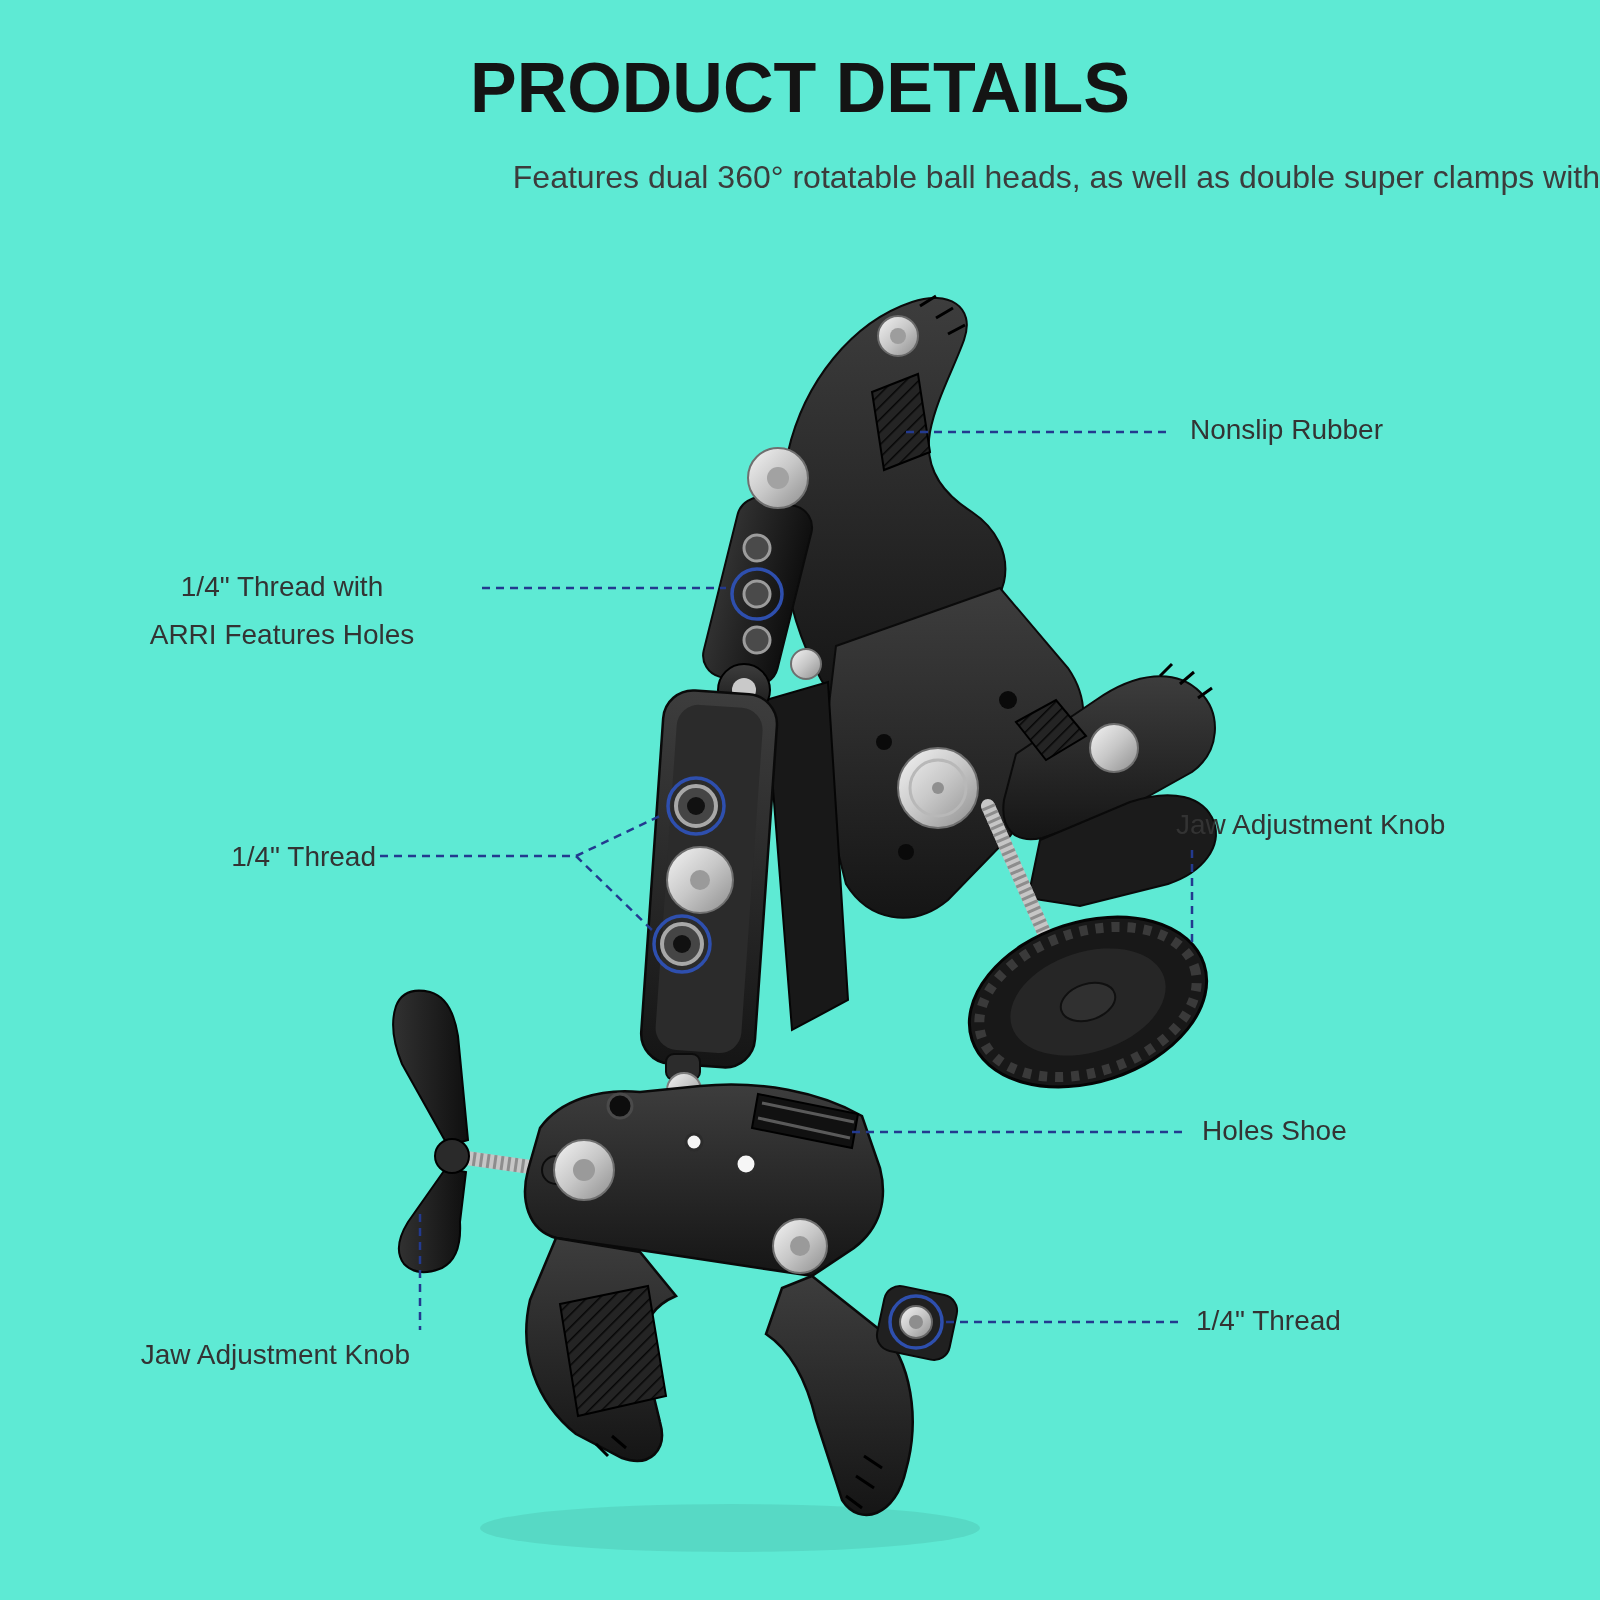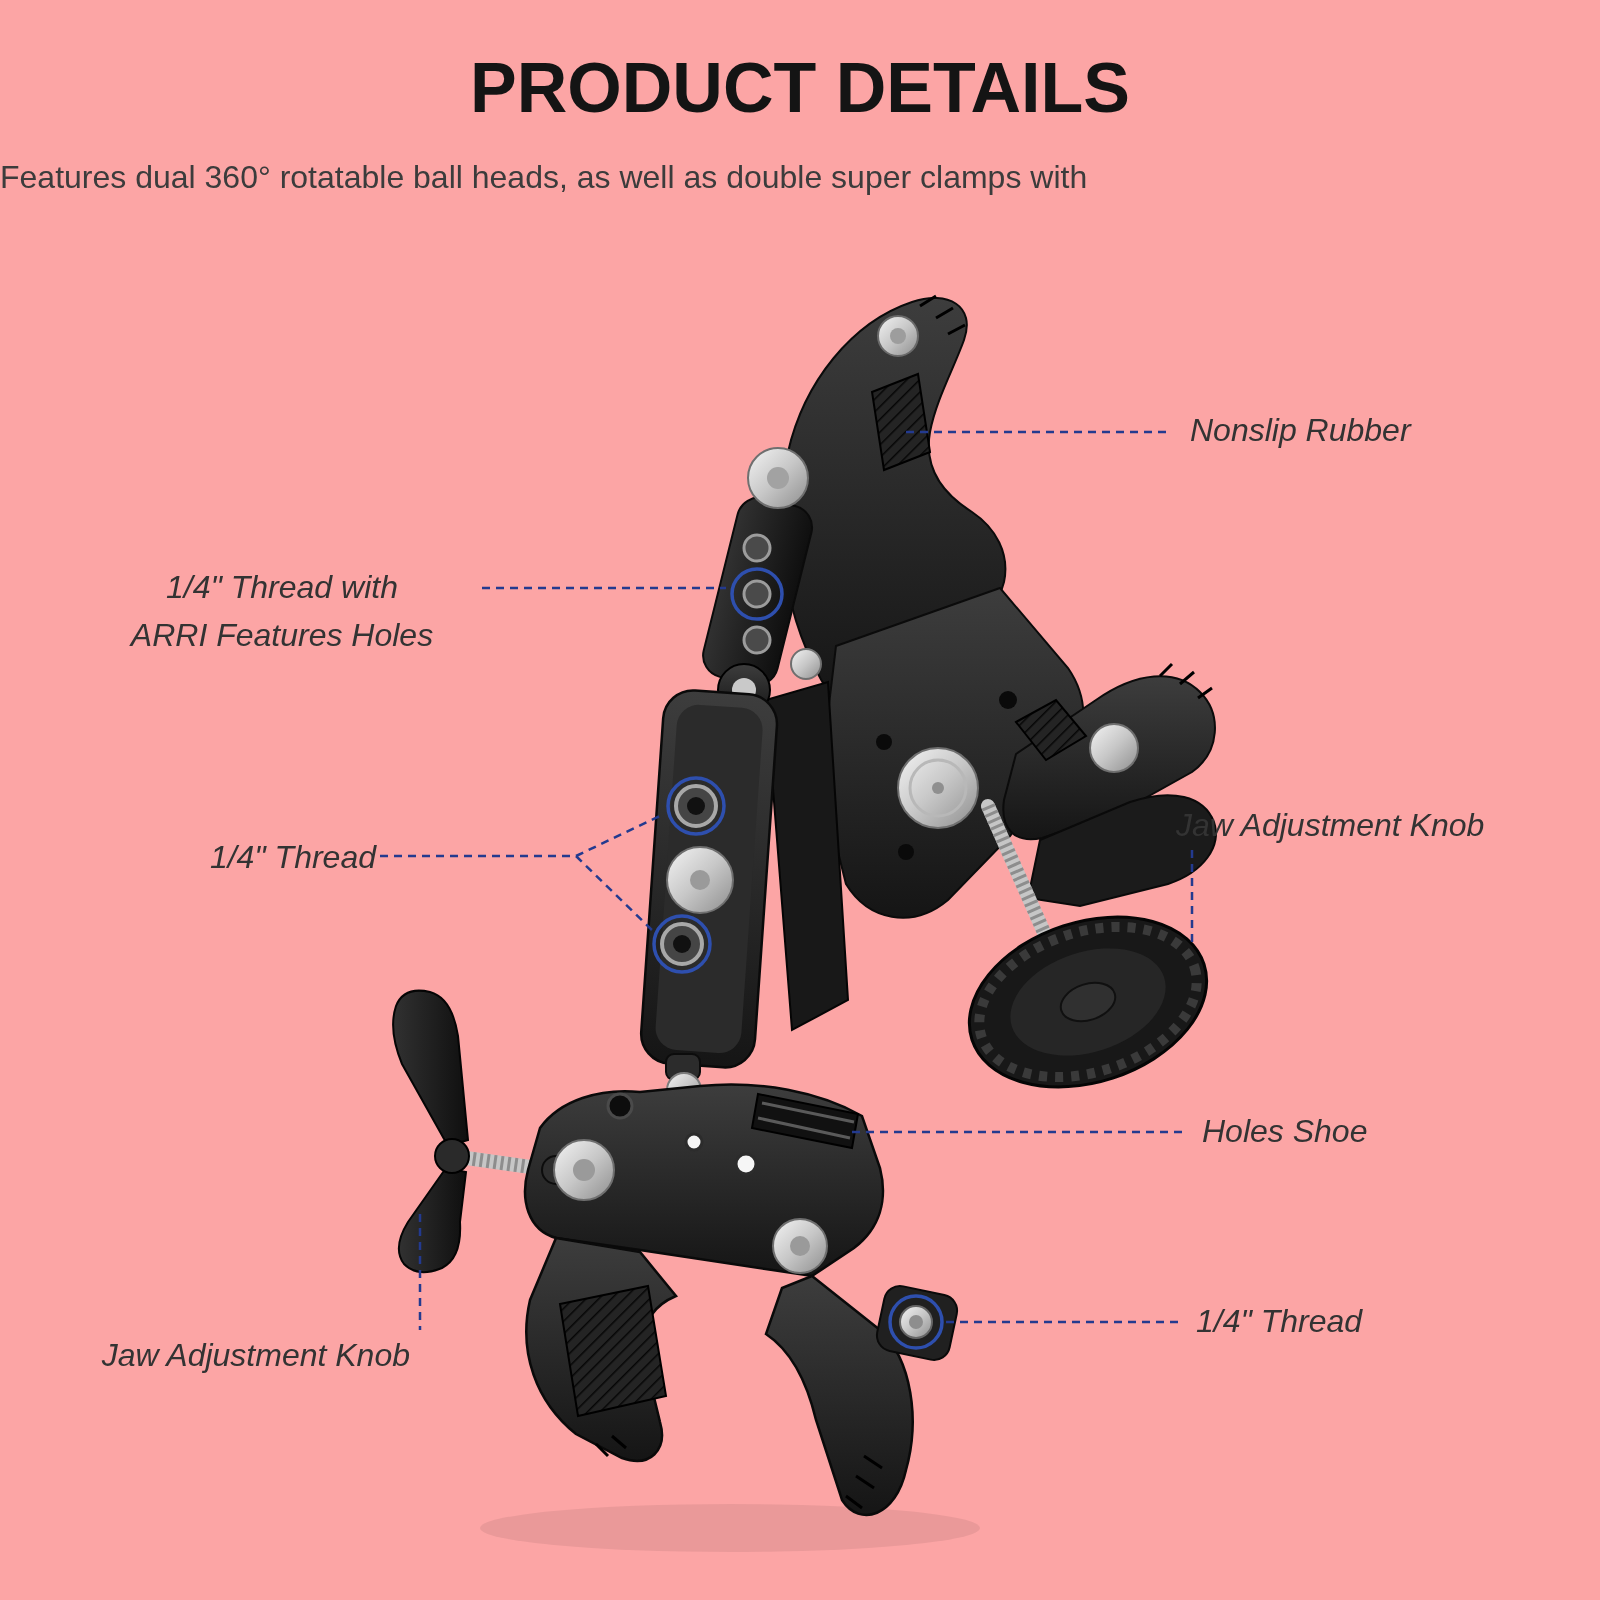--- a/index.html
+++ b/index.html
@@ -1,29 +1,29 @@
 <!DOCTYPE html>
 <html><head>
 <meta charset="utf-8">
 <style>
   html,body{margin:0;padding:0;background:#fff;}
   .canvas{
-    position:relative;width:1600px;height:1600px;background:#fca5a5;overflow:hidden;
+    position:relative;width:1600px;height:1600px;background:#5eead4;overflow:hidden;
     font-family:"Liberation Sans", sans-serif;color:#333;
   }
   .page-title{
     position:absolute;left:0;right:0;top:48px;text-align:center;
     font-size:70px;font-weight:900;letter-spacing:0px;color:#141414;
   }
   .subtitle{
-    position:absolute;left:0;right:0;top:152px;text-align:left;
+    position:absolute;left:0;right:0;top:152px;text-align:right;
     font-size:32px;color:#3c3c3c;line-height:50px;
   }
   .illustration{position:absolute;left:0;top:0;width:1600px;height:1600px;}
-  .callout{position:absolute;font-size:32px;color:#333;white-space:nowrap;line-height:38px;font-style:italic;}
+  .callout{position:absolute;font-size:28px;color:#333;white-space:nowrap;line-height:38px;}
   .callout.center{text-align:center;white-space:normal;line-height:48px;}
   .callout.right{text-align:right;}
 </style>
 </head>
 <body>
 
 <div class="canvas">
 
   <div class="page-title">PRODUCT DETAILS</div>
   <div class="subtitle">

